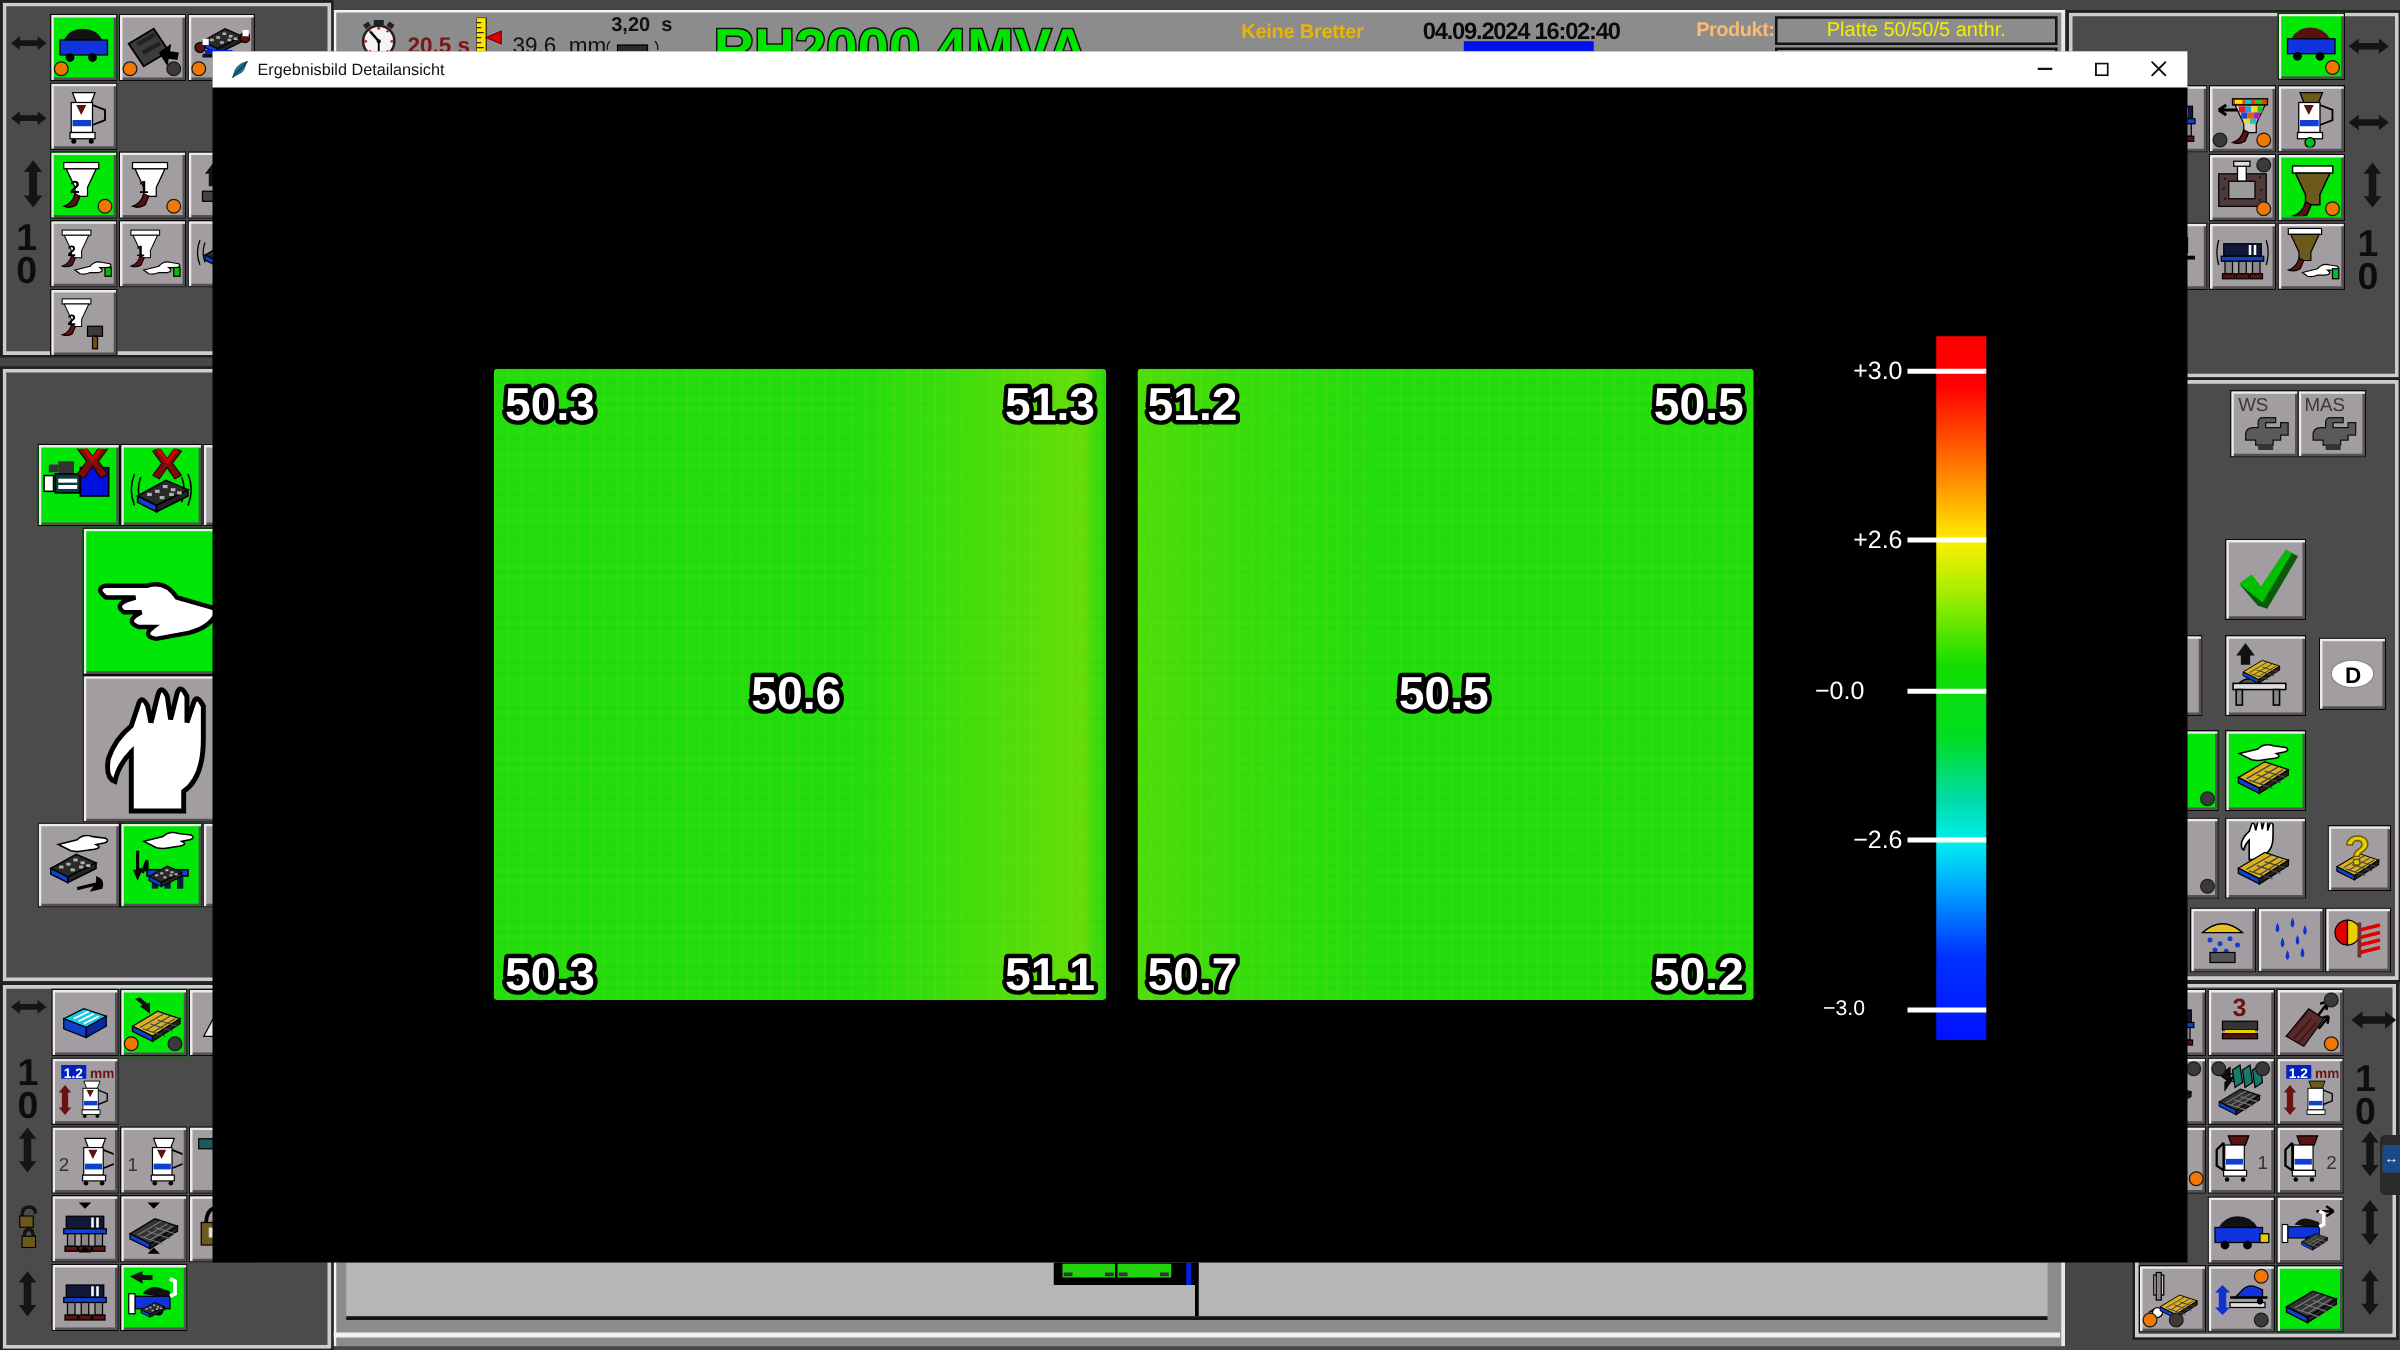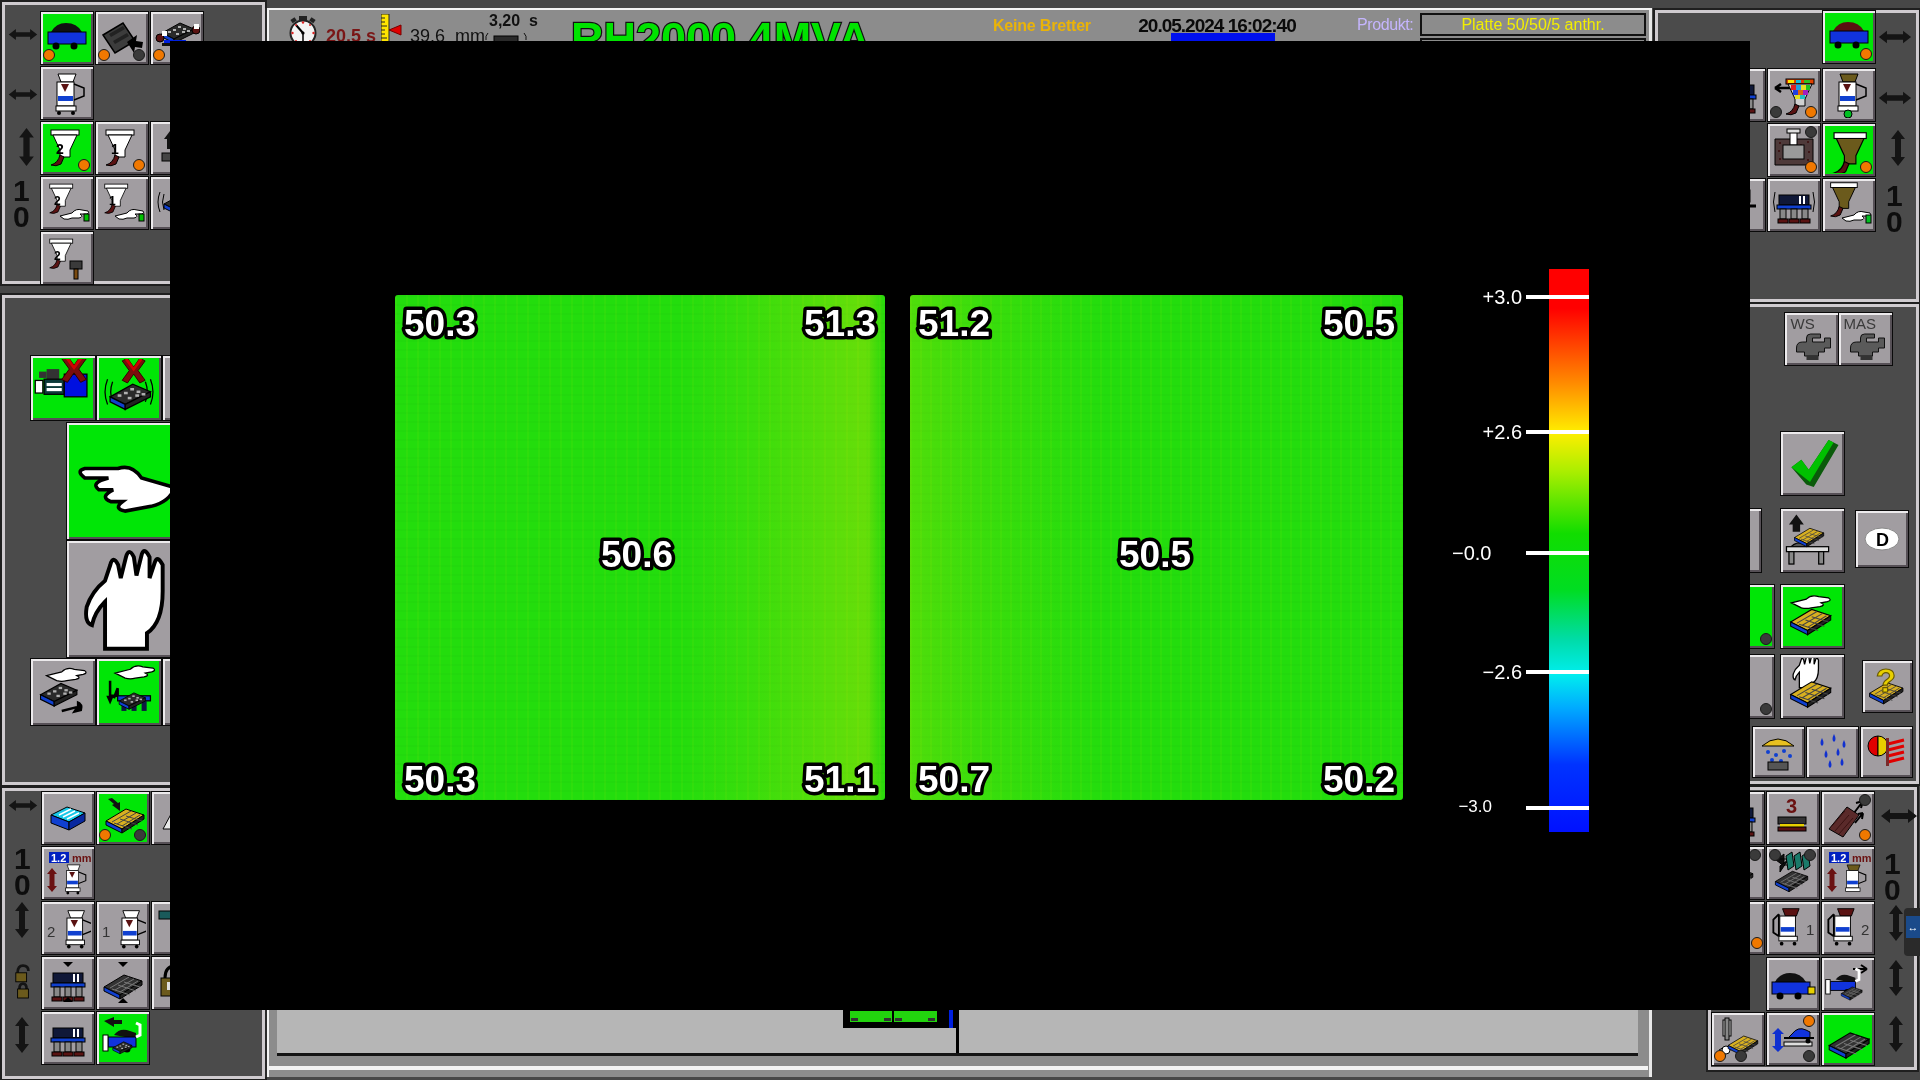--- a/index.html
+++ b/index.html
@@ -439,23 +439,23 @@
       <line x1="0" y1="16" x2="4" y2="16"></line>
       <line x1="0" y1="20" x2="4" y2="20"></line>
       <line x1="0" y1="24" x2="6" y2="24"></line>
     </g>
 <path d="M8 16 L20 11 L20 21 Z" fill="#e00000" stroke="#700" stroke-width="1"></path>
   </svg>
 <svg class="a" style="left:570px;top:20px" width="300" height="36" viewBox="0 0 300 36">
 <text x="1" y="34" font-family="Liberation Sans, sans-serif" font-size="45" font-weight="bold" fill="#00e400" stroke="#111" stroke-width="2.4" paint-order="stroke">RH2000 4MVA</text>
   </svg>
 <div class="a" style="left:993px;top:17px;font-size:16px;font-weight:bold;color:#eab308;letter-spacing:-0.2px">Keine Bretter</div>
-<div class="a" style="left:1134px;top:15px;width:166px;text-align:center;font-size:19px;font-weight:bold;color:#0a0a0a;letter-spacing:-1px">20.05.2024 16:02:40</div>
+<div class="a" style="left:1134px;top:15px;width:166px;text-align:center;font-size:19px;font-weight:bold;color:#0a0a0a;letter-spacing:-1px">04.09.2024 16:02:40</div>
 <div class="a" style="left:1171px;top:33px;width:104px;height:14px;background:#0010ee"></div>
-<div class="a" style="left:1357px;top:16px;font-size:16px;font-weight:normal;color:#c4b5fd;letter-spacing:-0.4px">Produkt:</div>
+<div class="a" style="left:1357px;top:16px;font-size:16px;font-weight:bold;color:#fdba74;letter-spacing:-0.4px">Produkt:</div>
 <div class="a" style="left:1420px;top:13px;width:222px;height:19px;background:#8c8c8c;border:2px solid #111;text-align:center;font-size:16px;font-weight:normal;color:#f2ee00;line-height:19px">Platte 50/50/5 anthr.</div>
 <div class="a" style="left:1420px;top:38px;width:222px;height:12px;background:#8c8c8c;border:2px solid #111"></div>
 
 <div class="a" style="left:277px;top:1010px;width:1361px;height:43px;background:#b6b6b6"></div>
 <div class="a" style="left:843px;top:1010px;width:115px;height:18px;background:#000"></div>
 <div class="a" style="left:850px;top:1011px;width:42px;height:11px;background:#22d40e"></div>
 <div class="a" style="left:894px;top:1011px;width:43px;height:11px;background:#22d40e"></div>
 <div class="a" style="left:851px;top:1018px;width:7px;height:3px;background:#333"></div>
 <div class="a" style="left:884px;top:1018px;width:7px;height:3px;background:#333"></div>
 <div class="a" style="left:895px;top:1018px;width:7px;height:3px;background:#333"></div>
@@ -835,20 +835,36 @@
     <use href="#va"></use>
   </svg>
 <svg class="arr" style="left:1886px;top:1015px" width="20" height="38" viewBox="0 0 20 38">
     <use href="#va"></use>
   </svg>
 
 <div class="a" style="left:1904px;top:908px;width:16px;height:48px;background:#2a2a2a;border-radius:4px 0 0 4px"></div>
 <div class="a" style="left:1906px;top:916px;width:14px;height:22px;background:#1a4a8a;color:#fff;font-size:11px;line-height:22px;text-align:center">↔</div>
 
 <div class="a" style="left:170px;top:41px;width:1580px;height:969px;background:#000;z-index:10">
+  <div class="a" style="left:0;top:0;width:1580px;height:29px;background:#fff">
+    <svg class="a" style="left:13px;top:6px" width="18" height="18" viewBox="0 0 18 18">
+        <path d="M3 15 C4 8 8 3 15 2 C13 7 13 10 9 12 C7 13 5 14 3 15 Z" fill="#1b6f8a"></path>
+        <path d="M3 15 C6 11 9 9 15 2" stroke="#0a3f52" stroke-width="1" fill="none"></path>
+      </svg>
+    <div class="a" style="left:36px;top:7px;font-size:13px;color:#111">Ergebnisbild Detailansicht</div>
+    <svg class="a" style="left:1460px;top:13px" width="12" height="2" viewBox="0 0 12 2">
+        <rect width="12" height="2" fill="#111"></rect>
+      </svg>
+    <svg class="a" style="left:1506px;top:9px" width="11" height="11" viewBox="0 0 11 11">
+        <rect x="0.75" y="0.75" width="9.5" height="9.5" fill="none" stroke="#111" stroke-width="1.5"></rect>
+      </svg>
+    <svg class="a" style="left:1551px;top:8px" width="12" height="12" viewBox="0 0 12 12">
+        <path d="M0 0 L12 12 M12 0 L0 12" stroke="#111" stroke-width="1.5"></path>
+      </svg>
+  </div>
   <div class="a" style="left:225px;top:254px;width:490px;height:505px;background:#23dd0d;border-radius:3px;
     background-image:linear-gradient(to right, rgba(0,0,0,0) 58%, rgba(255,225,0,0.13) 76%, rgba(255,225,0,0.26) 90%, rgba(255,225,0,0.30) 96%, rgba(60,190,0,0.12) 100%),
     repeating-linear-gradient(to right, rgba(255,240,0,0.05) 0 2px, rgba(0,0,0,0) 2px 11px),
     repeating-linear-gradient(to bottom, rgba(0,90,0,0.03) 0 2px, rgba(0,0,0,0) 2px 9px);"></div>
   <div class="a" style="left:740px;top:254px;width:493px;height:505px;background:#23dd0d;border-radius:3px;
     background-image:linear-gradient(to right, rgba(255,225,0,0.20) 0%, rgba(255,225,0,0.10) 15%, rgba(0,0,0,0) 40%),
     repeating-linear-gradient(to right, rgba(255,240,0,0.05) 0 2px, rgba(0,0,0,0) 2px 10px),
     repeating-linear-gradient(to bottom, rgba(0,90,0,0.03) 0 2px, rgba(0,0,0,0) 2px 9px);"></div>
   <svg class="a" style="left:0;top:0" width="1580" height="969" viewBox="0 0 1580 969">
     <g font-family="Liberation Sans, sans-serif" font-size="37" font-weight="bold" fill="#fff" stroke="#000" stroke-width="7" paint-order="stroke" stroke-linejoin="round">

